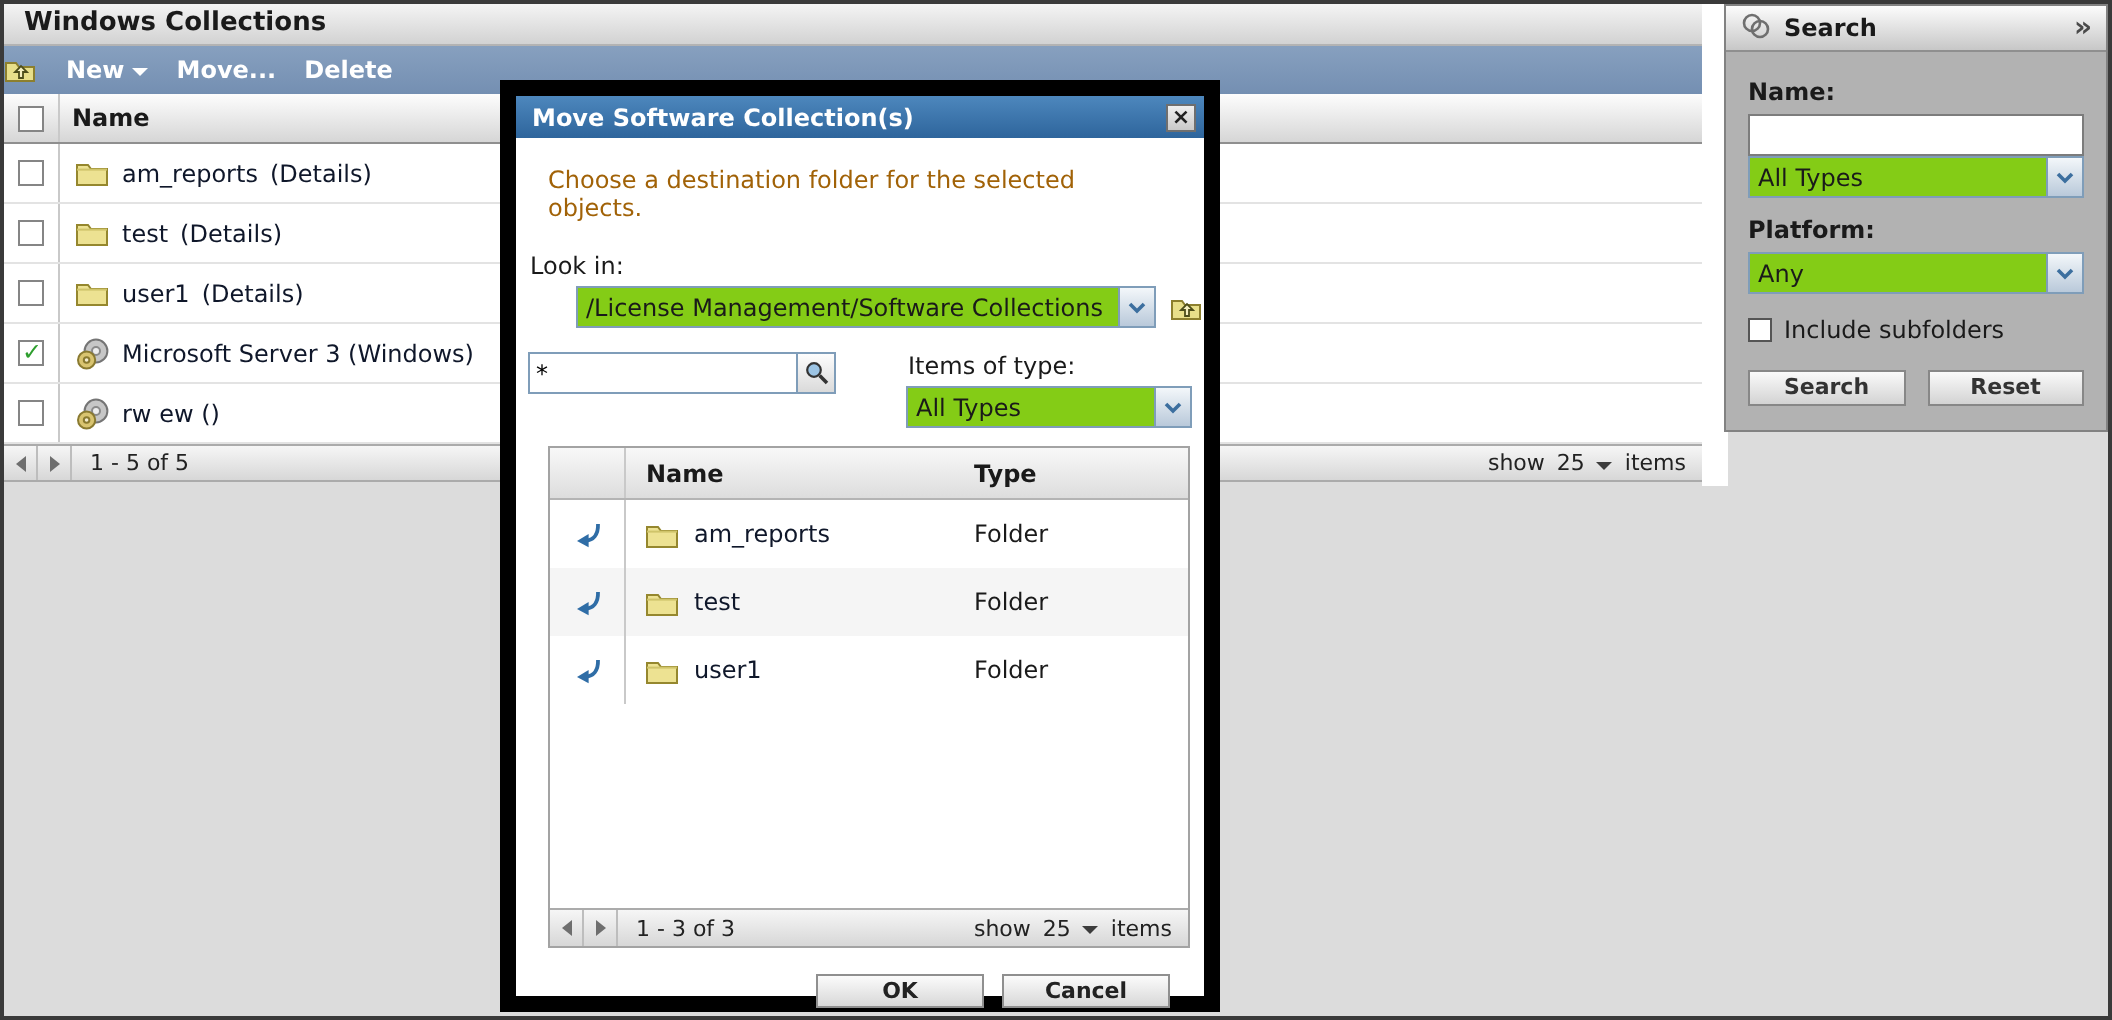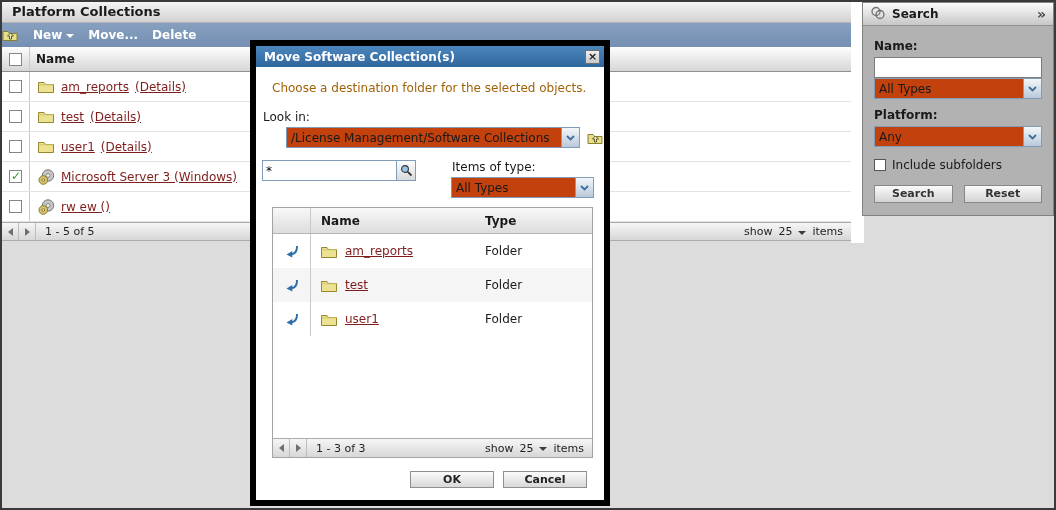--- a/index.html
+++ b/index.html
@@ -23,21 +23,21 @@
         border-bottom:1px solid #8f8f8f; font-weight:bold; }
   .cbcol { width:28px; flex:none; align-self:stretch; display:flex; align-items:center;
            justify-content:center; border-right:1px solid #c9c9c9; }
   .cb { width:13px; height:13px; background:#fff; border:1px solid #858585; position:relative; cursor:pointer; }
   .cb.checked::after { content:"✓"; position:absolute; left:1px; top:-2px; color:#2e9e2e;
                        font-size:12px; font-weight:bold; }
   .lh .name-label { margin-left:6px; }
 
   .row { height:30px; display:flex; align-items:center; background:#fff; border-bottom:1px solid #e3e3e3; }
   .icon16 { width:17px; height:16px; margin:0 6px 0 8px; flex:none; display:flex; align-items:center; }
-  .link { color:#7f1d1d; text-decoration:underline; cursor:pointer; white-space:nowrap; }
+  .link { color:#0f172a; cursor:pointer; white-space:nowrap; }
   .details { margin-left:6px; }
 
   .pagebar { height:19px; display:flex; align-items:center; font-size:11px; color:#222;
              background:linear-gradient(#f6f6f6,#d7d7d7); border-top:1px solid #ababab;
              border-bottom:1px solid #ababab; }
   .pg-cell { width:17px; align-self:stretch; display:flex; align-items:center; justify-content:center;
              border-right:1px solid #bdbdbd; cursor:pointer; }
   .tl { width:0;height:0;border-top:4px solid transparent;border-bottom:4px solid transparent;
         border-right:5px solid #6e6e6e; }
   .tr { width:0;height:0;border-top:4px solid transparent;border-bottom:4px solid transparent;
@@ -53,35 +53,35 @@
   .panel { position:absolute; left:860px; top:0; width:192px; background:#b2b2b2;
            border:1px solid #828282; }
   .panel-hdr { height:23px; display:flex; align-items:center; gap:6px; padding:0 7px;
                background:linear-gradient(#fcfcfc,#c7c7c7); border-bottom:1px solid #8f8f8f; }
   .panel-title { font-weight:bold; }
   .collapse { margin-left:auto; color:#4a4a4a; font-size:14px; font-weight:bold; cursor:pointer; line-height:14px; }
   .panel-body { padding:4px 11px 12px; }
   .plabel { font-weight:bold; margin:9px 0 4px; }
   .pinput { width:100%; height:21px; border:1px solid #7c7c7c; background:#fff; padding:0 3px;
             font:12px "DejaVu Sans", sans-serif; }
-  .fselect { height:21px; background:#c2410c; border:1px solid #7f9db9; display:flex; align-items:center;
+  .fselect { height:21px; background:#84cc16; border:1px solid #7f9db9; display:flex; align-items:center;
              cursor:pointer; }
   .sel-text { flex:1; padding:0 4px; white-space:nowrap; overflow:hidden; }
   .chev { width:18px; align-self:stretch; flex:none; background:linear-gradient(#f3f7fa,#b9c9da);
           border-left:1px solid #7f9db9; display:flex; align-items:center; justify-content:center; }
   .chk-row { display:flex; align-items:center; gap:6px; margin-top:11px; cursor:pointer; }
   .chk { width:12px; height:12px; background:#fff; border:1px solid #555; flex:none; }
   .pbtns { display:flex; gap:11px; margin-top:13px; }
   .pbtn { flex:1; height:18px; background:linear-gradient(#fafafa,#d3d3d3); border:1px solid #878787;
           font:bold 11px "DejaVu Sans", sans-serif; color:#333; text-align:center; line-height:16px;
           cursor:pointer; }
 
   
   .dialog { position:absolute; left:248px; top:38px; width:360px; height:466px; background:#fff;
-            border:6px solid #000000; z-index:10; }
+            border:8px solid #000000; z-index:10; }
   .dlg-title { height:21px; background:linear-gradient(#4d87bd,#2e659c); color:#fff; font-weight:bold;
                display:flex; align-items:center; padding:0 4px 0 8px; }
   .dlg-close { margin-left:auto; width:15px; height:14px; background:linear-gradient(#efefef,#c9c9c9);
                border:1px solid #6f6f6f; color:#222; font-size:11px; line-height:11px;
                text-align:center; cursor:pointer; }
   .dlg-body { padding-top:14px; }
   .instr { margin:0 16px 15px; color:#a16207; }
   .dlabel { margin:0 0 3px 7px; }
   .lookin-row { display:flex; align-items:center; gap:7px; margin:0 0 12px 6px;padding-left:24px; }
   .lookin-select { width:311px; }
@@ -112,21 +112,21 @@
   .btn { width:84px; height:17px; background:linear-gradient(#fbfbfb,#d8d8d8); border:1px solid #8f8f8f;
          font:bold 11px "DejaVu Sans", sans-serif; color:#222; text-align:center; line-height:15px;
          cursor:pointer; }
 </style>
 </head>
 <body>
 
 <div class="page">
 
   <div class="main-col">
-    <div class="hdr">Platform Collections</div>
+    <div class="hdr">Windows Collections</div>
 
     <div class="toolbar">
       <span class="icon16" style="margin:0">
         <svg width="16" height="14" viewBox="0 0 16 14">
           <path d="M1 3.5 l0 9 14 0 0 -7 -7.5 0 -1.5 -2 z" fill="#e8df8a" stroke="#8c7f2e"></path>
           <path d="M7.5 11 v-3 h-2 l3 -3 3 3 h-2 v3 z" fill="#f5efc0" stroke="#4d4d1a" stroke-width="0.9"></path>
         </svg>
       </span>
       <span class="tb-item">
         <span>New</span>

